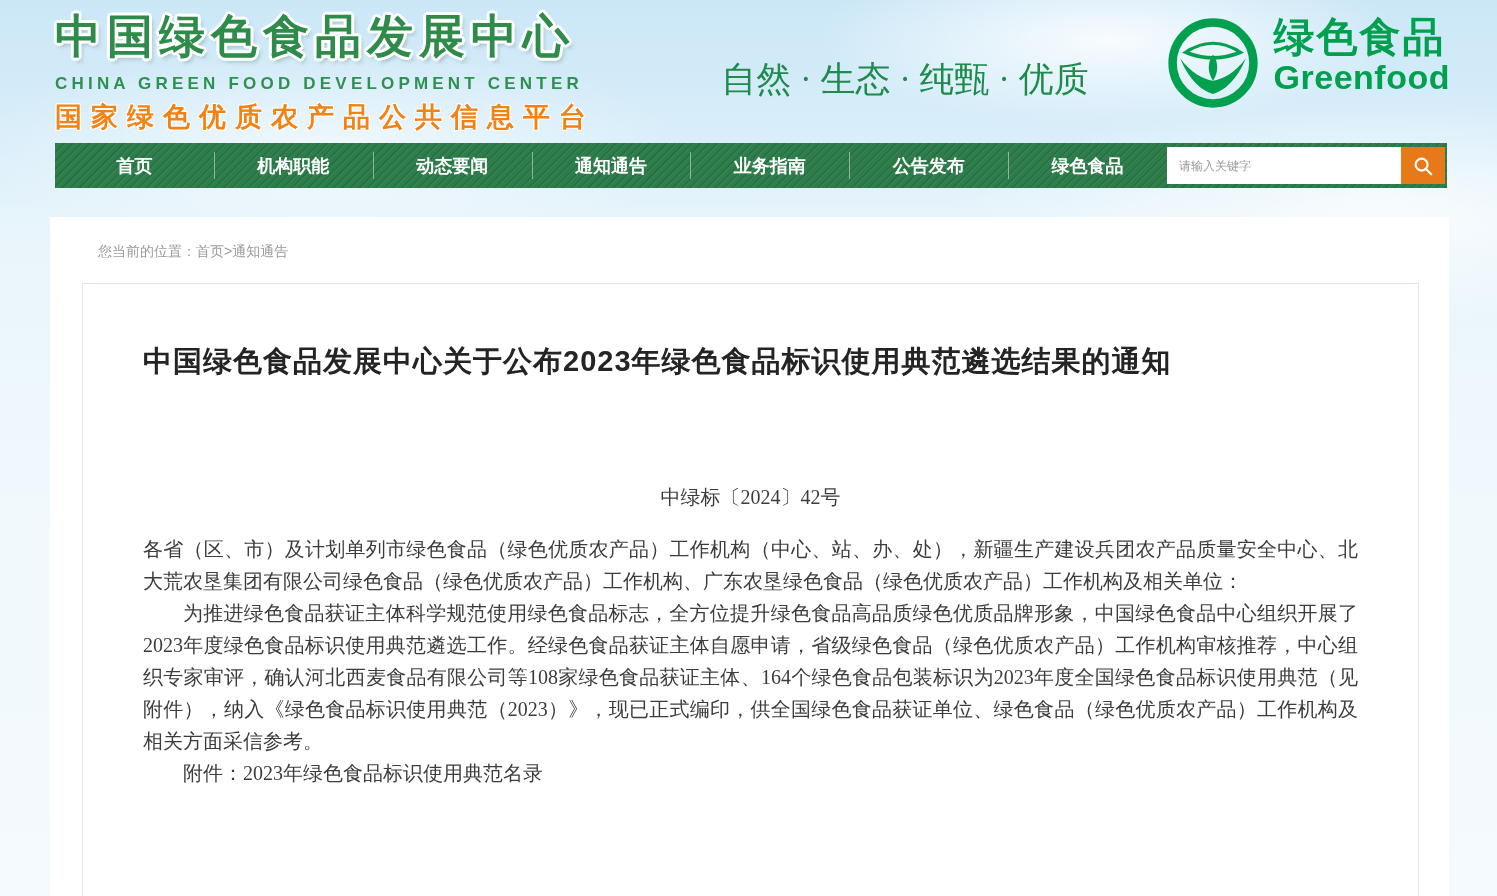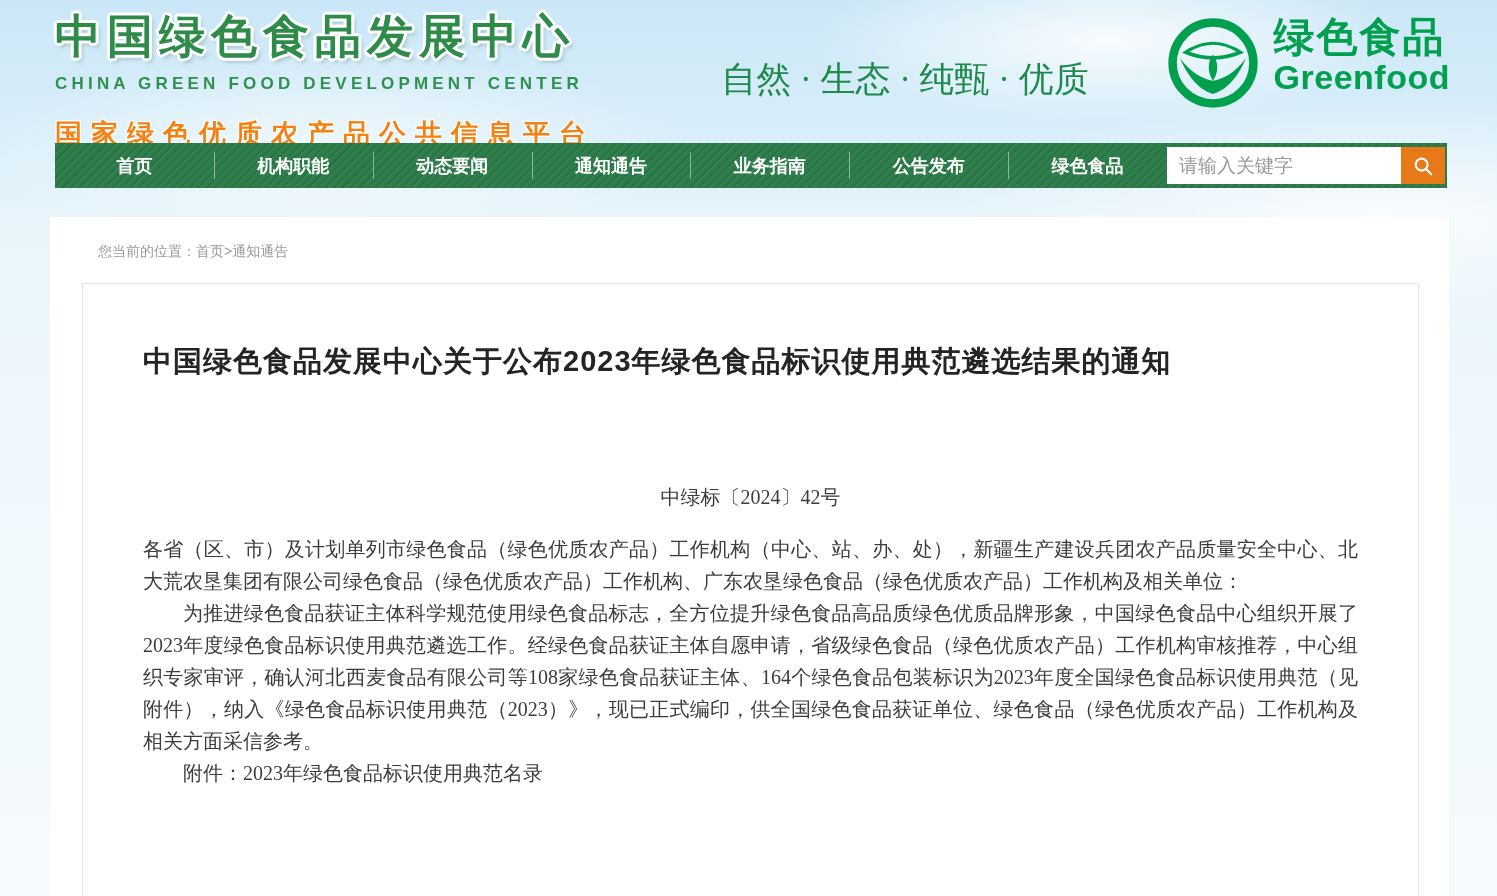--- a/index.html
+++ b/index.html
@@ -11,38 +11,38 @@
       radial-gradient(620px 160px at 92% 210px, rgba(255,255,255,.7), rgba(255,255,255,0) 70%),
       linear-gradient(180deg,#cbe7f7 0%,#d9eefa 140px,#e9f5fb 230px,#f1f9fd 60%,#f4fafd 100%);}
 
   
   .banner{position:absolute;left:0;top:0;width:100%;height:143px;}
   .brand{position:absolute;left:55px;top:6px;width:560px;cursor:pointer;}
   .brand-cn{font-size:46px;font-weight:800;letter-spacing:6px;color:#2e8b4a;white-space:nowrap;
     text-shadow:-2px -2px 0 #fff,2px -2px 0 #fff,-2px 2px 0 #fff,2px 2px 0 #fff,
       -3px 0 0 #fff,3px 0 0 #fff,0 -3px 0 #fff,0 3px 0 #fff,3px 4px 4px rgba(60,100,70,.35);}
   .brand-en{margin-top:6px;font-size:17px;font-weight:600;letter-spacing:4.2px;color:#2f9150;white-space:nowrap;}
-  .brand-sub{margin-top:22px;font-size:27px;font-weight:800;letter-spacing:9px;color:#f28214;white-space:nowrap;
+  .brand-sub{margin-top:5px;font-size:27px;font-weight:800;letter-spacing:9px;color:#f28214;white-space:nowrap;
     text-shadow:-1px -1px 0 #fff,1px -1px 0 #fff,-1px 1px 0 #fff,1px 1px 0 #fff;}
   .slogan{position:absolute;left:700px;top:40px;width:410px;text-align:center;
     font-family:"Liberation Serif","DejaVu Serif",serif;font-size:35px;color:#1e8a4b;white-space:nowrap;margin-top:16px;}
   .gf-logo{position:absolute;right:47px;top:16px;display:flex;align-items:flex-start;gap:14px;}
   .gf-emblem{width:94px;height:94px;display:block;}
   .gf-text-cn{font-size:41px;font-weight:800;letter-spacing:2px;color:#00a04f;line-height:1.05;}
   .gf-text-en{font-size:34px;font-weight:800;color:#00a04f;line-height:1.1;letter-spacing:0.5px;}
 
   
   .nav{position:absolute;left:55px;top:143px;width:1392px;height:45px;display:flex;align-items:center;
     background:repeating-linear-gradient(135deg,rgba(0,0,0,.10) 0 1.5px,rgba(255,255,255,.04) 1.5px 3px,transparent 3px 6px),#2c7d4a;}
   .nav-items{flex:1;display:flex;height:100%;align-items:center;}
   .nav-item{flex:1;display:flex;align-items:center;justify-content:center;height:100%;
     color:#fff;font-size:18px;font-weight:700;text-decoration:none;cursor:pointer;position:relative;white-space:nowrap;}
   .nav-item + .nav-item::before{content:"";position:absolute;left:0;top:9px;bottom:9px;width:1px;background:rgba(255,255,255,.45);}
   .search{display:flex;align-items:center;margin-right:2px;}
-  .search input{width:210px;height:37px;border:none;outline:none;padding:0 12px;font-size:19px;color:#8b5cf6;background:#fff;}
+  .search input{width:210px;height:37px;border:none;outline:none;padding:0 12px;font-size:12px;color:#8b5cf6;background:#fff;}
   .search input::placeholder{color:#999;}
   .search button{width:44px;height:37px;border:none;background:#e77918;display:flex;align-items:center;justify-content:center;cursor:pointer;padding:0;}
 
   
   .panel{position:absolute;left:50px;top:217px;width:1399px;bottom:0;background:#fff;}
   .breadcrumb{padding:26px 0 0 48px;font-size:14px;color:#9a9a9a;}
   .breadcrumb a{color:#9a9a9a;text-decoration:none;cursor:pointer;}
   .article-box{margin:22px 30px 0 32px;border:1px solid #dfe9e4;background:#fff;
     padding:0 60px 60px;min-height:620px;}
   .article-title{margin:58px 0 0;font-size:29px;font-weight:700;color:#242424;letter-spacing:1px;}

